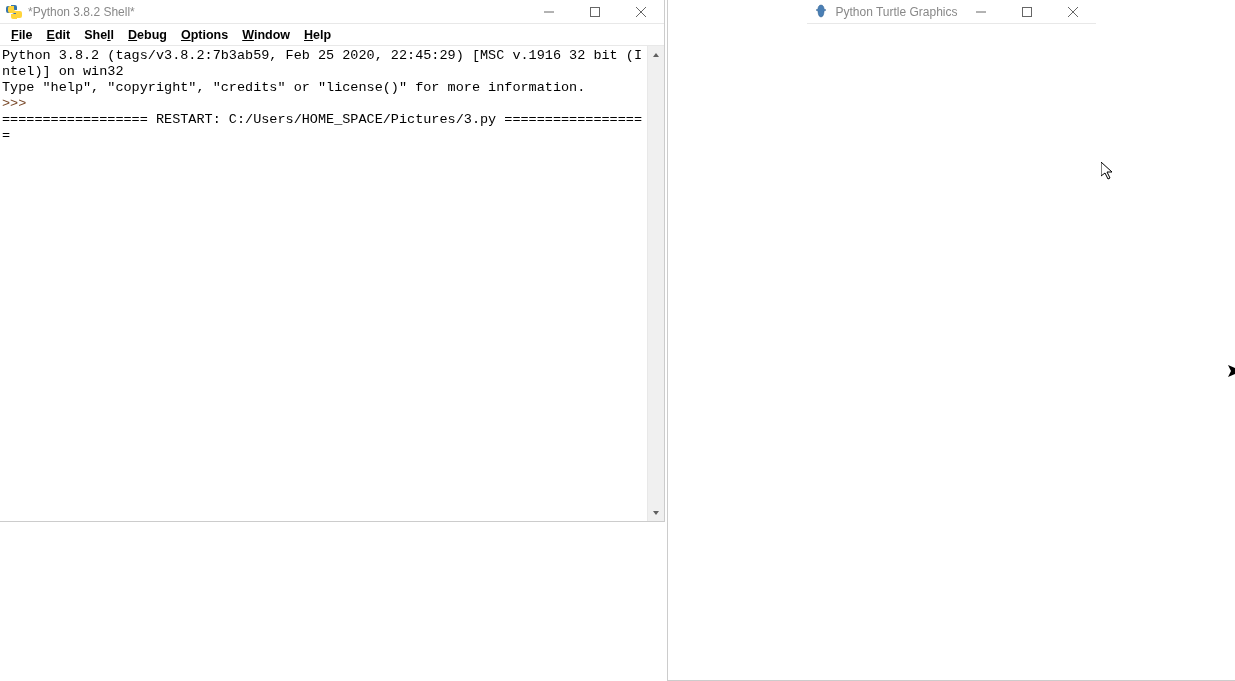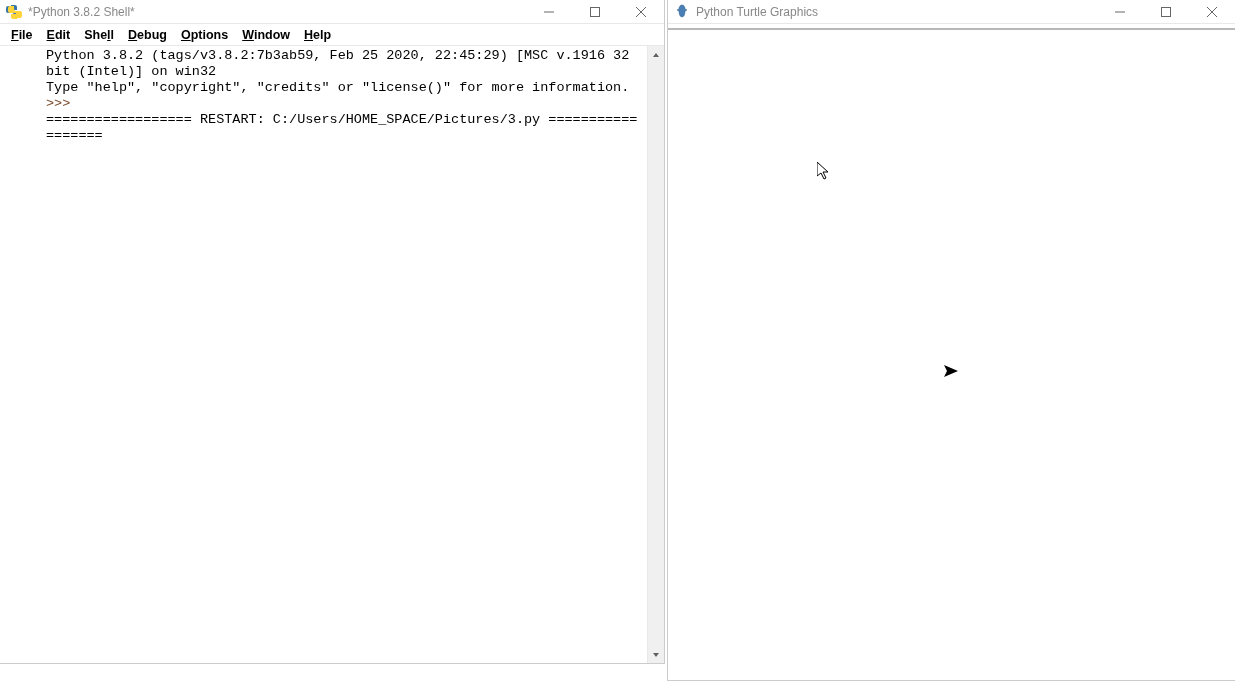--- a/index.html
+++ b/index.html
@@ -14,27 +14,27 @@
   }
   .window {
     position: absolute;
     background: #ffffff;
     border: 1px solid #cccccc;
     display: flex;
     flex-direction: column;
   }
   .window.shell {
     left: 0; top: 0;
-    width: 665px; height: 664px;
+    width: 665px; height: 522px;
     border-top: none; border-left: none;
   }
   .window.turtle {
     left: 667px; top: 0;
     width: 568px; height: 681px;
-    border-top: none; border-right: none;
+    border-top: none; border-right: none; align-items: center;
   }
   .titlebar {
     height: 24px;
     display: flex;
     align-items: center;
     background: #ffffff;
     border-bottom: 1px solid #e8e8e8;
     padding-left: 6px;
     color: #888;
     font-size: 12px;
@@ -86,21 +86,20 @@
   .shell-text {
     flex: 1;
     padding: 2px 2px 2px 2px;
     font-family: "Courier New", monospace;
     font-size: 13.5px;
     line-height: 16px;
     white-space: pre-wrap;
     word-break: break-all;
     color: #000;
     overflow: hidden;
-    margin-left: 44px;
   }
   .shell-text .prompt { color: #7a4a2a; }
   .shell-text .restart { color: #000; }
   .scrollbar {
     width: 17px;
     background: #f0f0f0;
     position: relative;
     border-left: 1px solid #e8e8e8;
   }
   .scroll-arrow {

